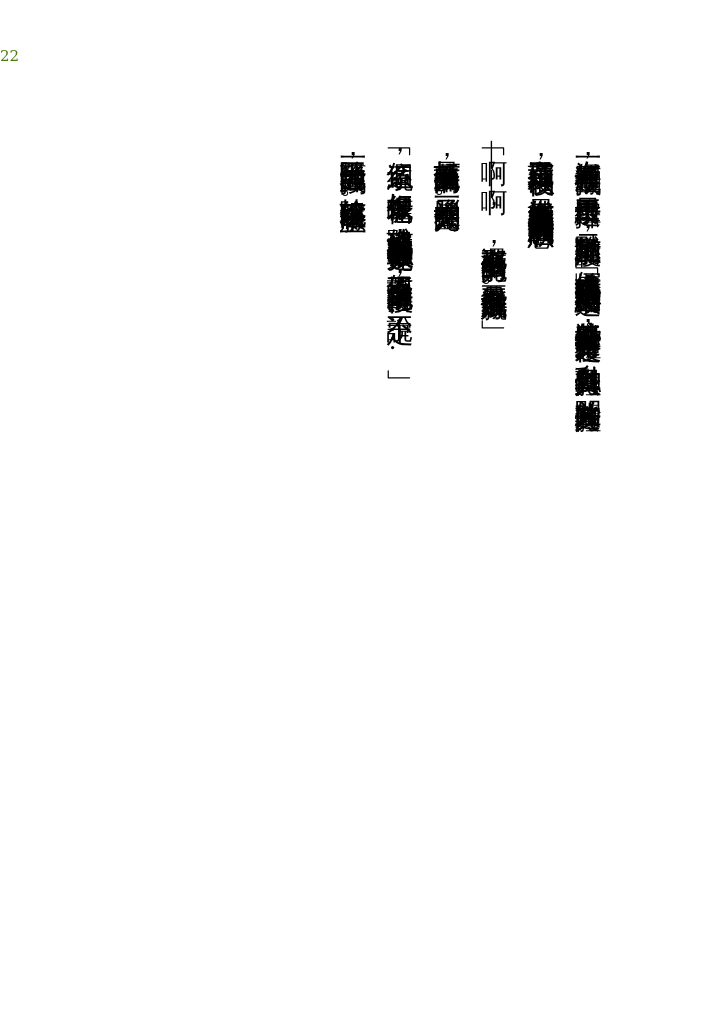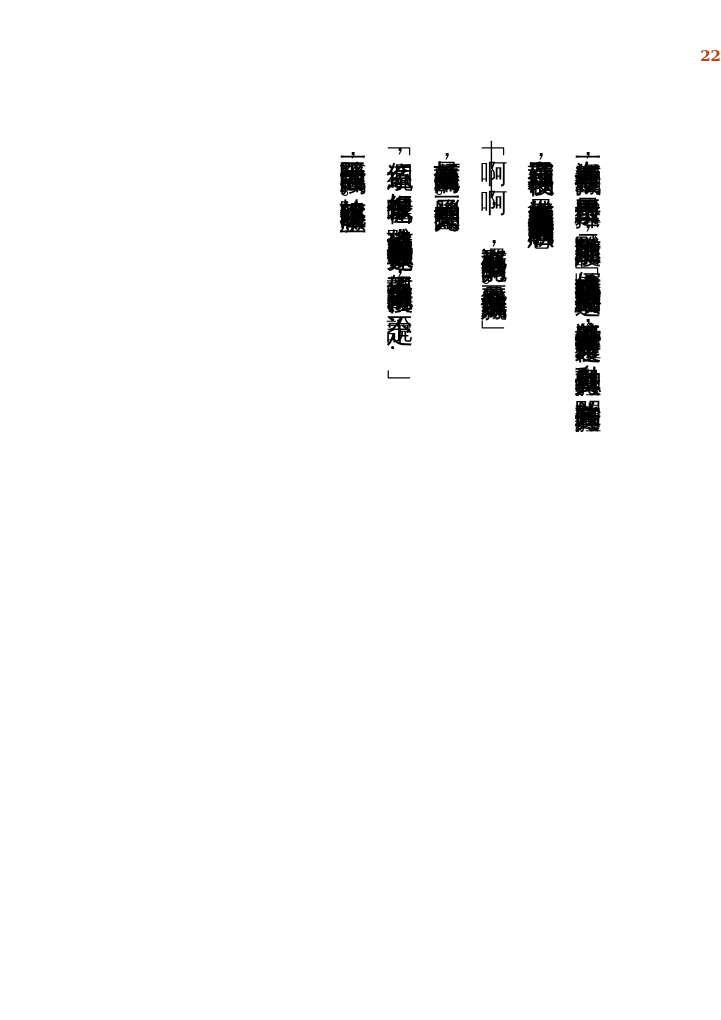--- a/index.html
+++ b/index.html
@@ -20,25 +20,25 @@
     width: 721px;
     height: 1020px;
     background: #ffffff;
     overflow: hidden;
   }
   .page-number {
     position: absolute;
     top: 47px;
     left: 0;
     width: 100%;
-    text-align: right;
+    text-align: left;
     font-size: 15px;
-    font-weight: bold;
+    font-weight: normal;
     font-family: "DejaVu Serif", "Liberation Serif", serif;
-    color: #c2410c;
+    color: #4d7c0f;
   }
   .text-area {
     position: absolute;
     top: 85px;
     right: 110px;
     height: 876px;
     writing-mode: vertical-rl;
     text-orientation: mixed;
     font-size: 27px;
     line-height: 47px;

